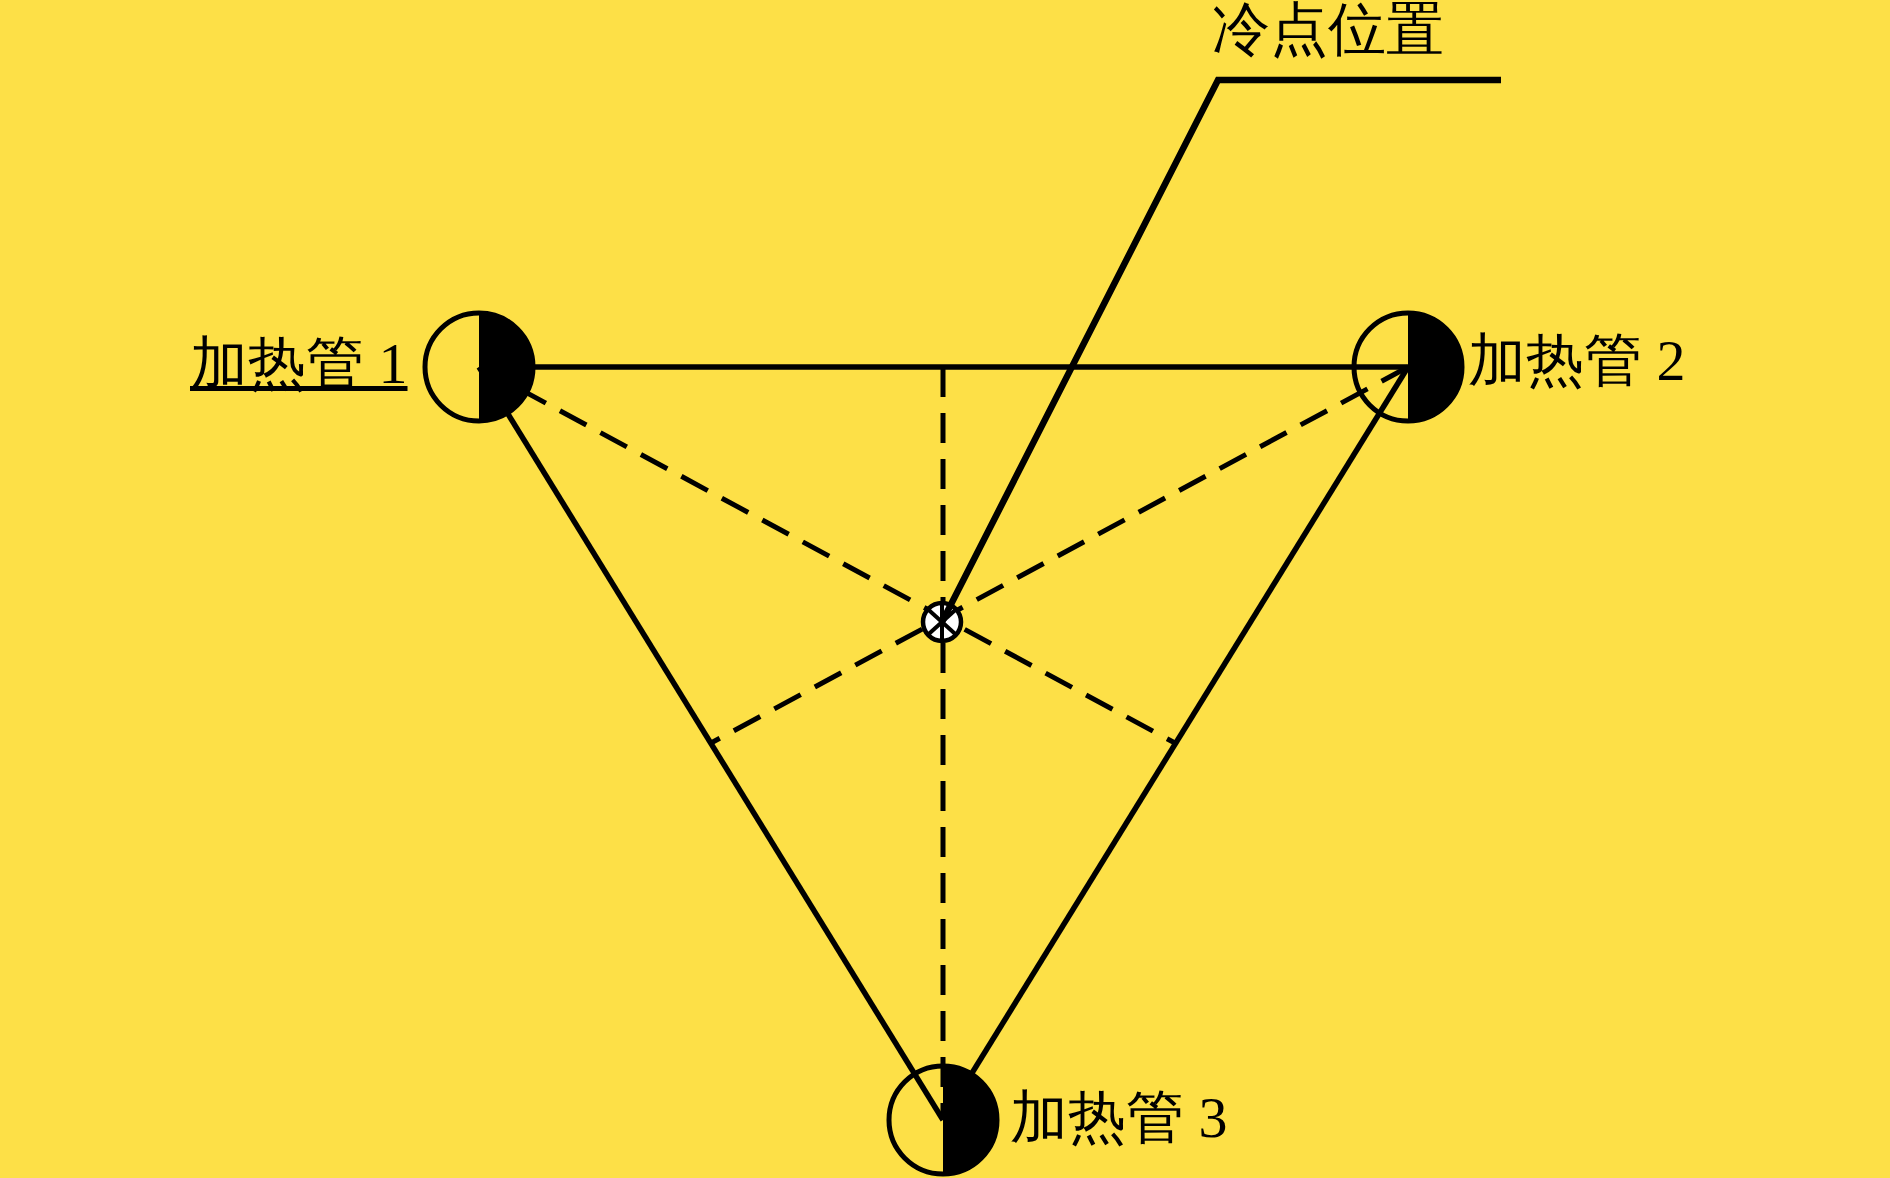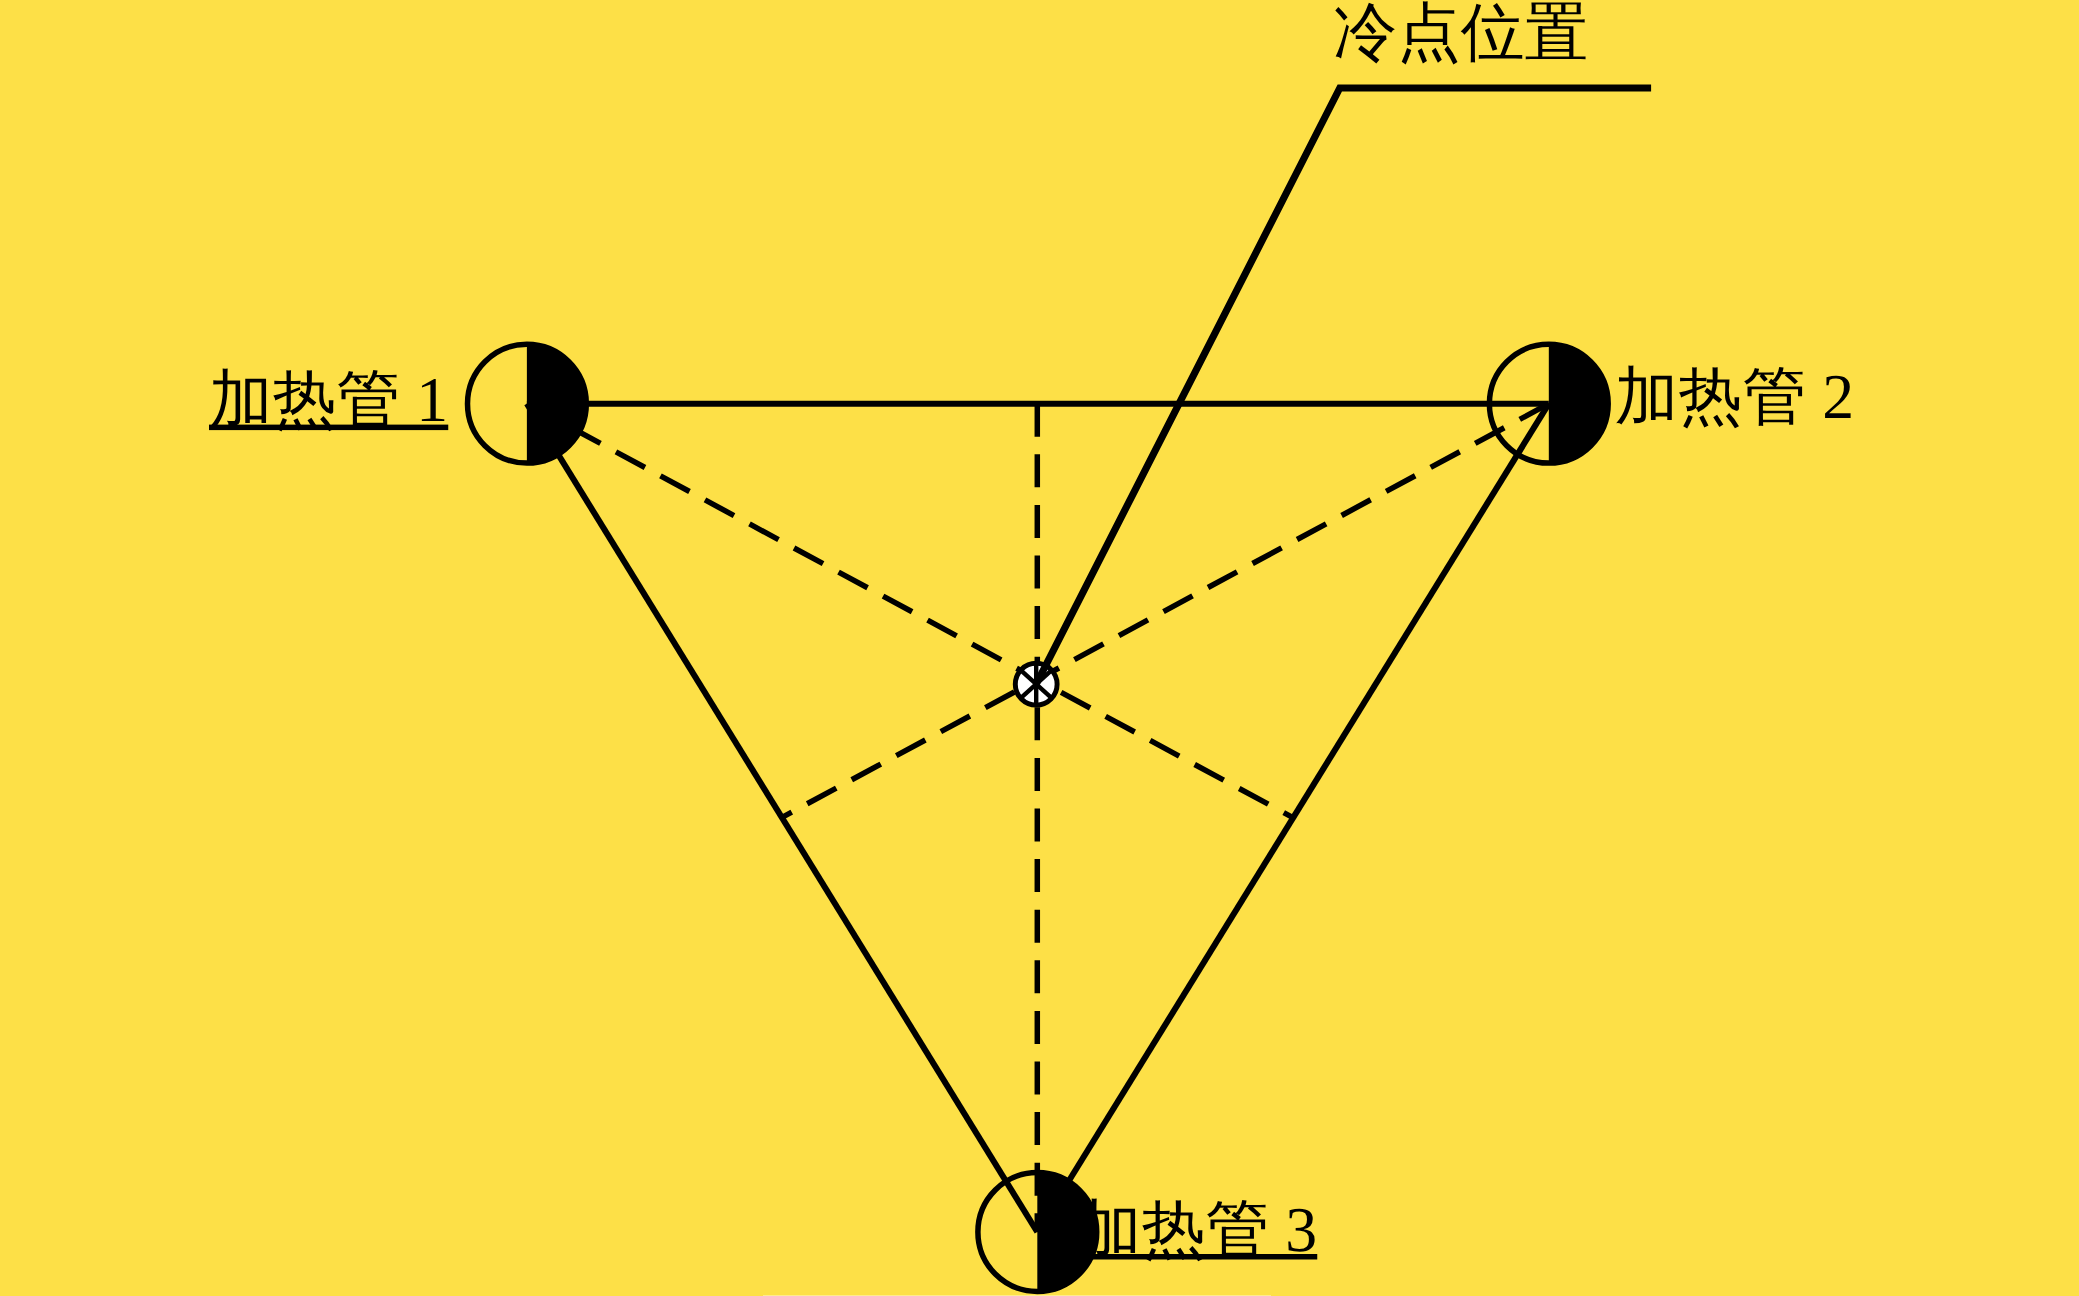--- a/index.html
+++ b/index.html
@@ -27,21 +27,21 @@
     position: absolute;
     color: #000000;
     font-size: 58px;
     line-height: 1.05;
     white-space: nowrap;
     font-family: "Liberation Serif", "DejaVu Serif", serif;
   }
   .lbl-cold-point { left: 1212px; top: 0px; }
   .lbl-tube1 { left: 190px;  top: 334px; text-decoration: underline; }
   .lbl-tube2 { left: 1468px; top: 331px; }
-  .lbl-tube3 { left: 980px; top: 1088px; text-decoration: underline; }
+  .lbl-tube3 { left: 1010px; top: 1088px; }
 
   .solid-line   { stroke: #000000; stroke-width: 5.5; fill: none; }
   .dashed-line  { stroke: #000000; stroke-width: 5;   fill: none; stroke-dasharray: 30 16; }
   .leader-line  { stroke: #000000; stroke-width: 6.5; fill: none; stroke-linejoin: miter; }
   .node-outline { stroke: #000000; stroke-width: 5;   fill: none; }
   .node-half    { fill: #000000; stroke: none; }
   .marker-ring  { fill: #ffffff; stroke: #000000; stroke-width: 4.5; }
   .marker-spoke { stroke: #000000; stroke-width: 4;   fill: none; }
 </style>
 </head>

